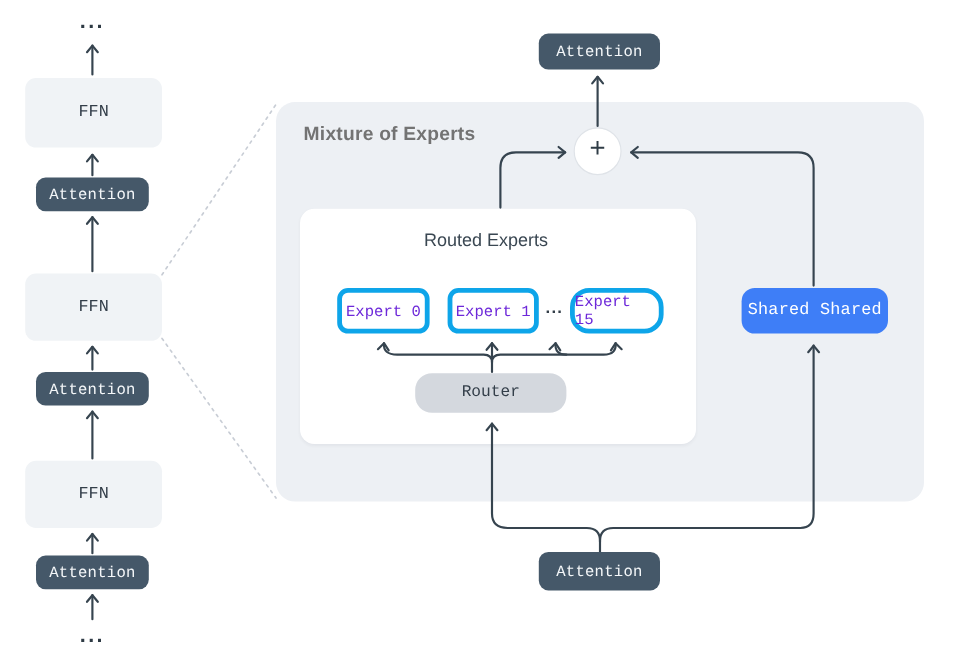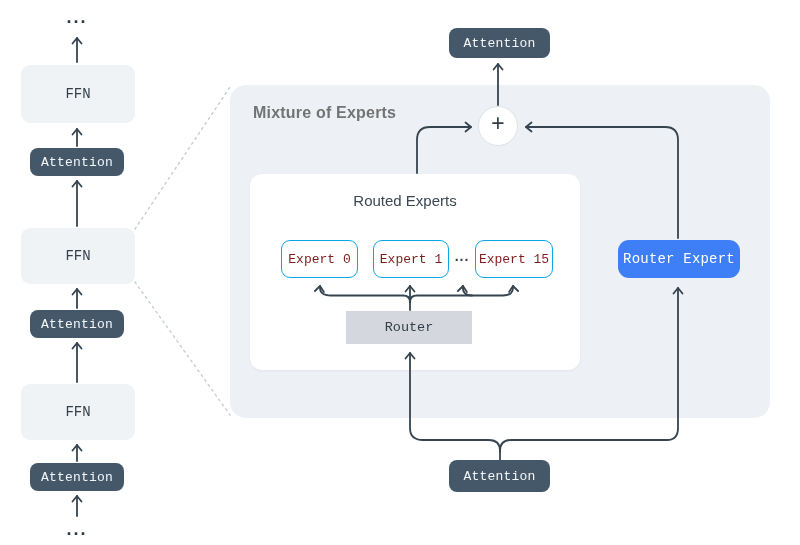--- a/index.html
+++ b/index.html
@@ -34,29 +34,29 @@
     left:253px;top:104px;color:#737373;font-size:16px;font-weight:700;letter-spacing:.2px;z-index:4;
   }
   .routed-panel{
     left:250px;top:174px;width:330px;height:196px;background:#ffffff;border-radius:12px;z-index:2;
     box-shadow:0 1px 3px rgba(16,24,40,.05);
   }
   .routed-title{
     left:250px;top:192px;width:310px;text-align:center;color:#3a4752;font-size:15px;font-weight:500;z-index:4;
   }
   .expert-box{
-    top:240px;height:38px;background:#ffffff;border:1px solid #0ea5e9;border-radius:9px;
-    color:#7f1d1d;font-size:13px;z-index:10;
+    top:240px;height:38px;background:#ffffff;border:4px solid #0ea5e9;border-radius:9px;
+    color:#6d28d9;font-size:13px;z-index:10;
   }
   .expert-ellipsis{
     left:452px;top:249px;width:20px;text-align:center;color:#333e49;font-size:14px;font-weight:700;
     line-height:14px;z-index:10;letter-spacing:1px;
   }
   .router-box{
-    left:346px;top:311px;width:126px;height:33px;background:#d4d8de;border-radius:0;
+    left:346px;top:311px;width:126px;height:33px;background:#d4d8de;border-radius:14px;
     color:#333e49;font-size:13.5px;z-index:10;
   }
   .shared-box{
     left:618px;top:240px;width:122px;height:38px;background:#3e7ef7;border-radius:11px;
     color:#ffffff;font-size:14px;z-index:10;letter-spacing:.2px;
   }
   .plus-node{
     left:478px;top:106px;width:40px;height:40px;border-radius:50%;background:#ffffff;
     border:1.5px solid #dfe3e8;color:#2f3c46;font-size:23px;font-weight:400;z-index:10;
     line-height:1;padding-bottom:2px;
@@ -133,21 +133,21 @@
   <div class="abs moe-title">Mixture of Experts</div>
 
   <div class="abs center plus-node">+</div>
 
   <div class="abs routed-panel"></div>
   <div class="abs routed-title">Routed Experts</div>
 
   <div class="abs center expert-box" style="left:281px;width:77px;">Expert 0</div>
   <div class="abs center expert-box" style="left:373px;width:76px;">Expert 1</div>
   <div class="abs expert-ellipsis">...</div>
-  <div class="abs center expert-box" style="left:475px;width:78px;">Expert 15</div>
+  <div class="abs center expert-box" style="left:475px;width:78px;border-radius:16px;">Expert 15</div>
 
   <div class="abs center router-box">Router</div>
 
-  <div class="abs center shared-box">Router Expert</div>
+  <div class="abs center shared-box">Shared Shared</div>
 
   <div class="abs center attention-io" style="left:449px;top:460px;width:101px;height:32px;">Attention</div>
 
 </div>
 
 </body></html>

